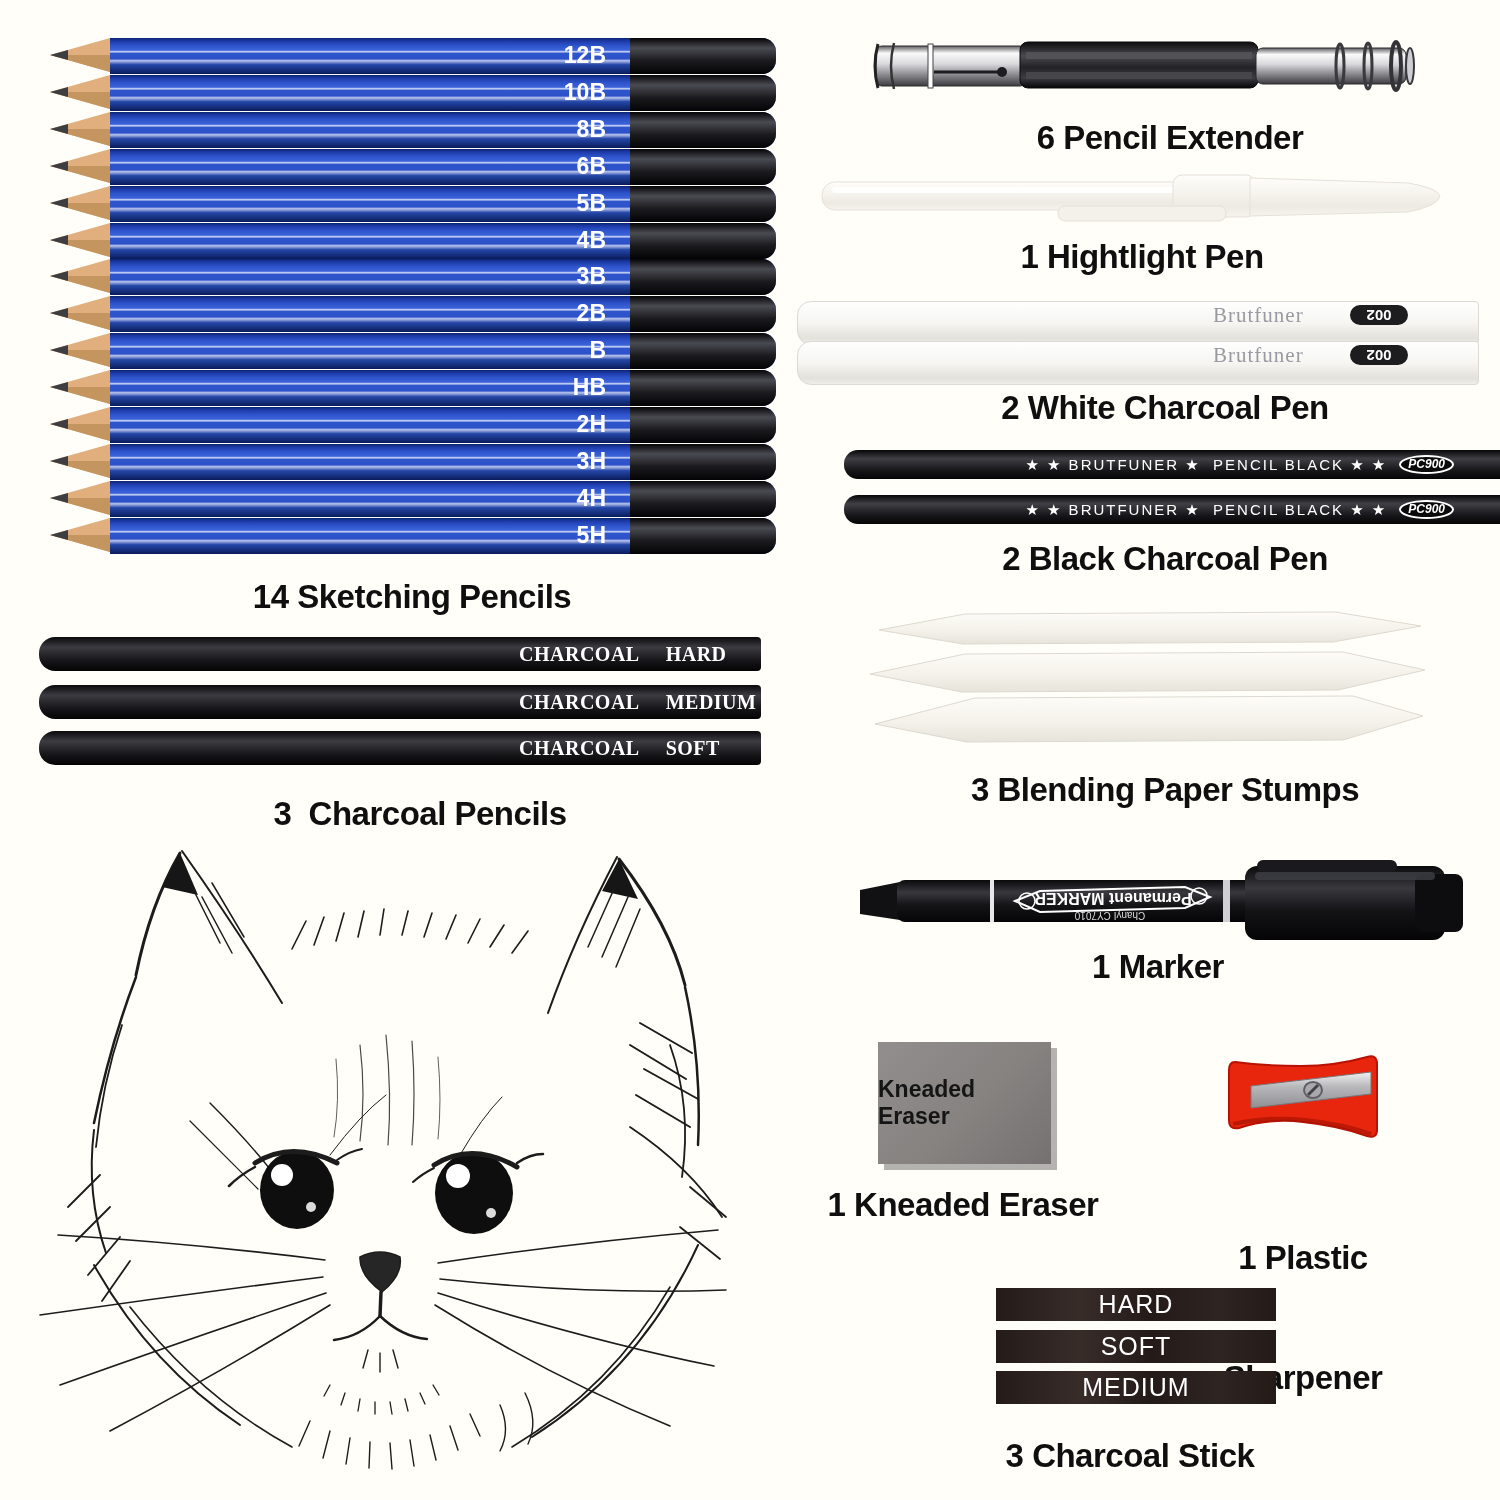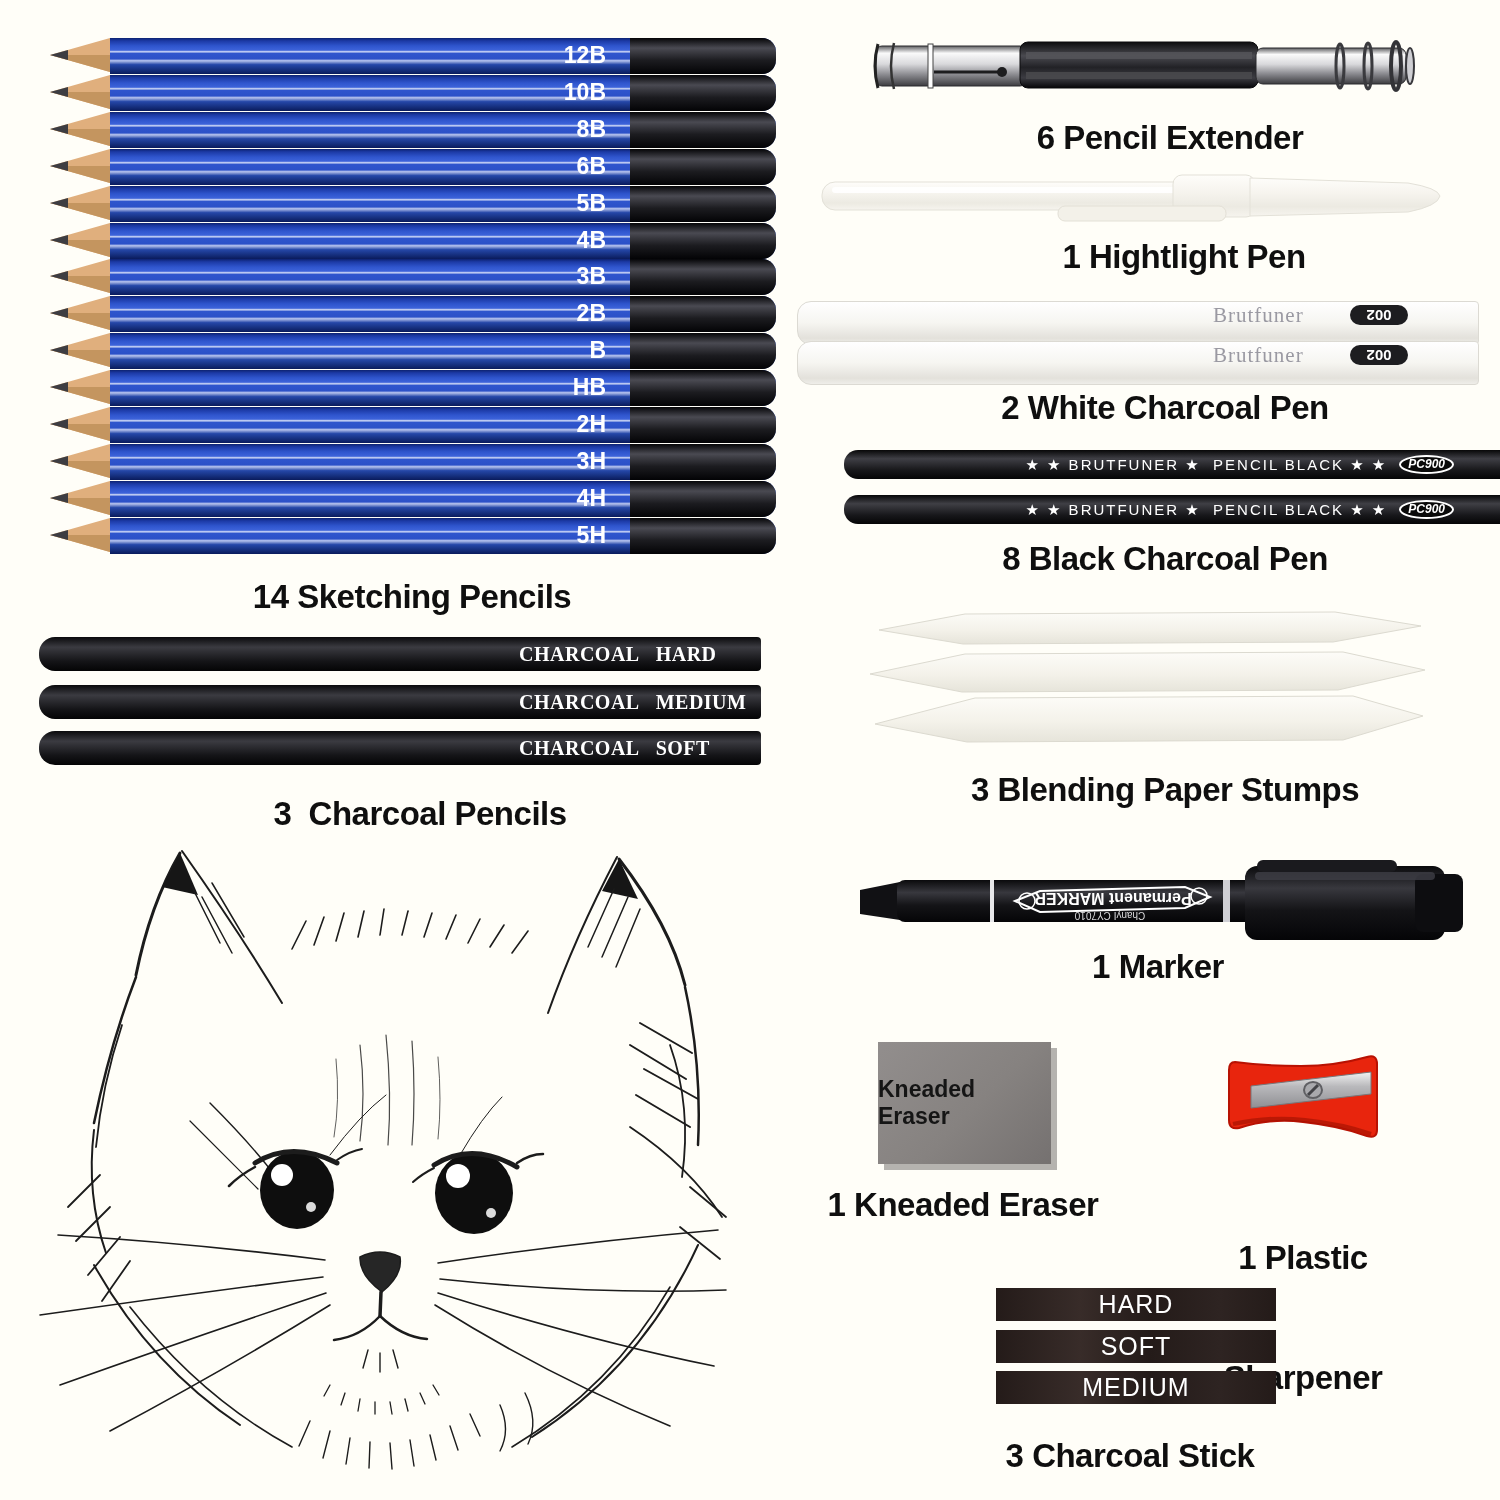--- a/index.html
+++ b/index.html
@@ -12,21 +12,21 @@
   .pencil{position:absolute;left:46px;width:730px;height:36px;display:flex;}
   .pencil svg{flex:0 0 64px;}
   .pbody{position:relative;flex:1;border-radius:0 14px 14px 0;
     background:linear-gradient(180deg,#0d2270 0%,#1c3aa6 8%,#2f55cd 22%,#3d63da 34%,#cdd7f5 38%,#2f55cd 43%,#2c51c8 58%,#b9c5ee 63%,#2547a8 74%,#16307f 88%,#0a1b5c 100%);}
   .pblack{position:absolute;right:0;top:0;bottom:0;width:146px;border-radius:0 14px 14px 0;
     background:linear-gradient(180deg,#050507,#4a4a52 28%,#1c1c20 62%,#030305);}
   .pgrade{position:absolute;right:170px;top:4px;color:#fff;font-weight:bold;font-size:23px;z-index:2;}
   
   .cpencil{position:absolute;left:39px;width:722px;height:34px;border-radius:16px 4px 4px 16px;
     background:linear-gradient(180deg,#0a0a0c,#3b3b41 30%,#141417 72%,#040405);}
-  .cplabel{position:absolute;left:480px;top:6px;display:flex;gap:16px;color:#fff;
+  .cplabel{position:absolute;left:480px;top:6px;display:flex;gap:26px;color:#fff;
     font-family:"Liberation Serif",serif;font-weight:bold;font-size:20px;letter-spacing:.5px;}
   
   .wpen{position:absolute;left:797px;width:682px;height:44px;border-radius:14px 4px 4px 14px;
     border:1px solid #dcdad3;box-sizing:border-box;
     background:linear-gradient(180deg,#ffffff,#f6f5f1 50%,#e3e1db 86%,#efeee9);}
   .wbrand{position:absolute;left:415px;top:1px;font-family:"Liberation Serif",serif;
     font-size:21px;color:#9a99a2;letter-spacing:1px;}
   .wcode{position:absolute;left:552px;top:3px;width:58px;height:20px;background:#1d1d20;
     border-radius:10px;color:#fff;font-size:15px;font-weight:bold;text-align:center;
     line-height:20px;transform:rotate(180deg);}
@@ -274,21 +274,21 @@
         <stop offset=".75" stop-color="#eceae2"></stop>
           <stop offset="1" stop-color="#f6f4ee"></stop>
       </linearGradient>
     </defs>
     <rect x="4" y="16" width="410" height="28" rx="13" fill="url(#ghost)" stroke="#e3e1d8"></rect>
     <rect x="14" y="21" width="380" height="6" rx="3" fill="#ffffff" opacity=".9"></rect>
     <rect x="355" y="9" width="82" height="42" rx="9" fill="url(#ghost)" stroke="#e3e1d8"></rect>
     <path d="M432,12 L590,17 Q620,22 622,30 Q620,40 590,46 L432,50 Z" fill="url(#ghost)" stroke="#e3e1d8"></path>
     <rect x="240" y="40" width="168" height="15" rx="7" fill="#f3f1e9" stroke="#e3e0d6"></rect>
   </svg>
-  <div class="cap" style="left:1184px;top:238px">1 Hightlight Pen</div>
+  <div class="cap" style="left:1142px;top:238px">1 Hightlight Pen</div>
 
   <div id="white-pens">
       <div class="wpen" style="top: 301px;">
         <span class="wbrand">Brutfuner</span>
         <span class="wcode">002</span>
       </div>
       <div class="wpen" style="top: 341px;">
         <span class="wbrand">Brutfuner</span>
         <span class="wcode">002</span>
       </div>
@@ -302,21 +302,21 @@
           <span class="bcode">PC900</span>
         </div>
       </div>
       <div class="bpen" style="top: 495px;">
         <div class="blabel">
           <span class="btext">★ ★ BRUTFUNER ★  PENCIL BLACK ★ ★</span>
           <span class="bcode">PC900</span>
         </div>
       </div>
     </div>
-  <div class="cap" style="left:1165px;top:540px">8 Black Charcoal Pen</div>
+  <div class="cap" style="left:1165px;top:540px">2 Black Charcoal Pen</div>
 
   <svg style="position:absolute;left:865px;top:605px" width="565" height="145" viewBox="0 0 565 145">
     <defs>
       <linearGradient id="stump" x1="0" y1="0" x2="0" y2="1">
         <stop offset="0" stop-color="#fdfcf8"></stop>
           <stop offset=".55" stop-color="#f4f2ea"></stop>
         <stop offset="1" stop-color="#e6e4da"></stop>
       </linearGradient>
     </defs>
     <polygon points="14,25 100,9 470,7 556,21 468,37 98,39" fill="url(#stump)" stroke="#dcdad0"></polygon>

